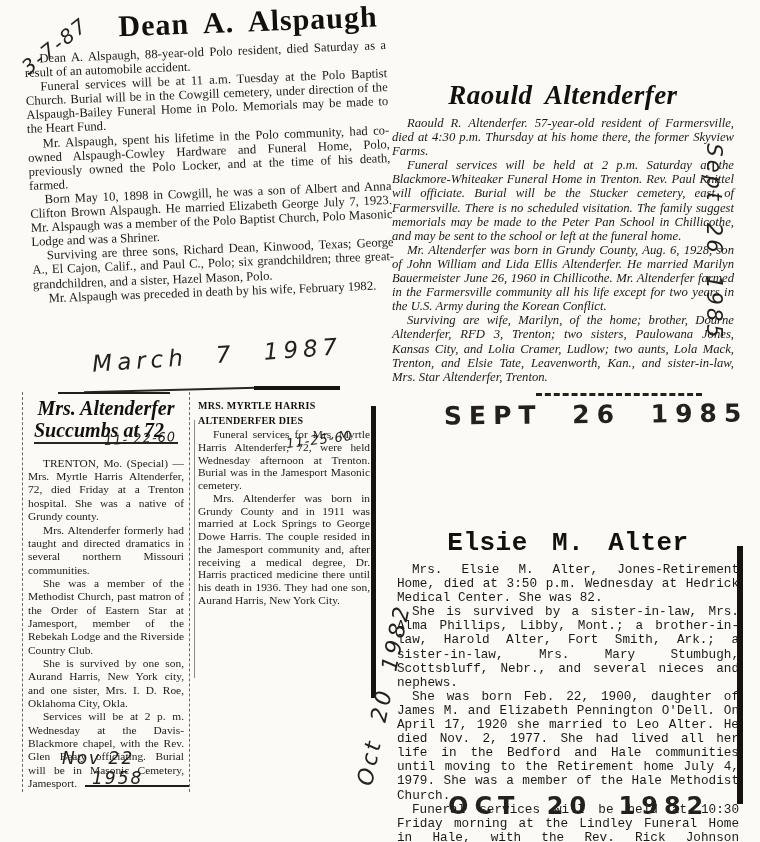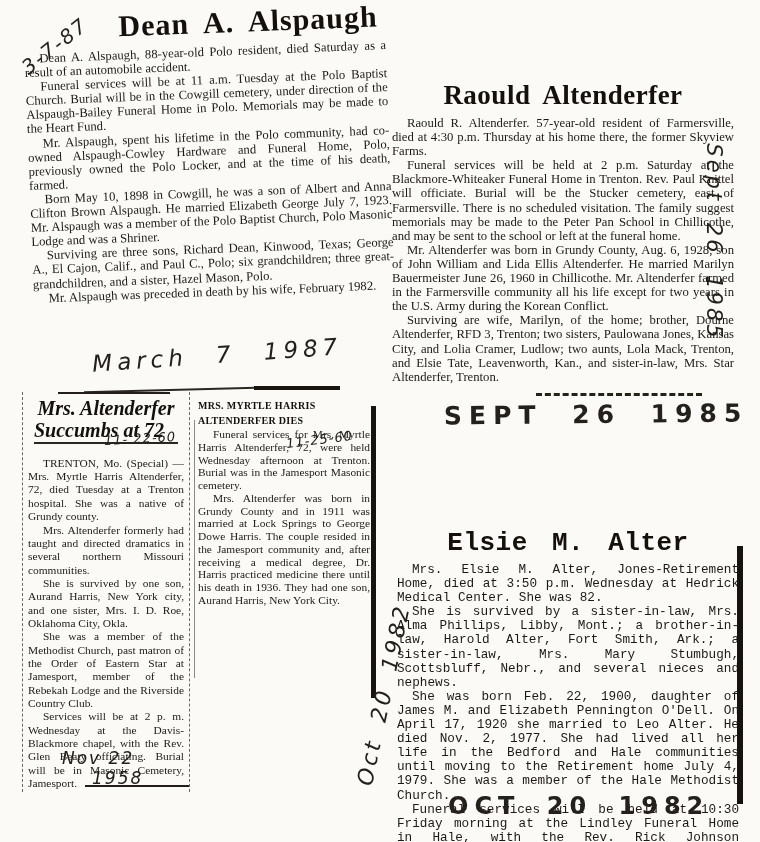--- a/index.html
+++ b/index.html
@@ -12,21 +12,21 @@
   }
   .clip { position:absolute; }
   .clip p { text-align:justify; text-indent:15px; }
   .headline { font-weight:bold; text-align:center; color:#14110d; }
   .hl-alspaugh { font-size:30px; letter-spacing:1px; word-spacing:7px; padding-left:88px; }
   .hl-raould  { font-size:27px; letter-spacing:0.5px; word-spacing:6px; }
   .hl-alter   { font-size:26px; letter-spacing:0.5px; word-spacing:8px; }
   .body-lg { font-size:12.7px; line-height:1.11; margin-top:5px; }
   .body-sm { font-size:11.4px; line-height:1.17; }
   .clip-alspaugh { left:28px; top:6px; width:362px; transform:rotate(-2.2deg); }
-  .clip-raould   { left:392px; top:80px; width:342px; }
+  .clip-raould   { left:392px; top:80px; width:342px;font-style:italic; }
   .clip-succumbs {
     left:22px; top:392px; width:168px; height:400px; padding:0 5px;
     border-left:1px dashed #6d6a64; border-right:1px dashed #6d6a64;
   }
   .succ-toprule { width:112px; height:0; border-top:2px solid #221f1a; margin-left:30px; margin-bottom:3px; }
   .hl-succumbs { font-size:20px; font-weight:bold; font-style:italic; line-height:1.12; text-align:center; }
   .uline { display:inline-block; border-bottom:2px solid #2a2620; padding-right:14px; }
   .succ-body { margin-top:13px; }
   .succ-botrule { position:absolute; bottom:5px; left:62px; width:104px; border-top:2px solid #221f1a; }
   .clip-myrtle { left:194px; top:386px; width:182px; height:332px; padding:0 6px 0 4px; }
@@ -86,24 +86,24 @@
   <div class="hand script ann-march">March 7 1987</div>
   <div class="march-underline"></div>
 
   <div class="clip clip-succumbs">
     <div class="succ-toprule"></div>
     <div class="headline hl-succumbs">
       <span>Mrs. Altenderfer</span><br>
       <span class="uline">Succumbs at 72</span>
     </div>
     <div class="body-sm succ-body">
-      <p>TRENTON, Mo. (Special) — Mrs. Myrtle Harris Altenderfer, 72, died Tuesday at a Trenton hospital. She was a native of Grundy county.</p>
+      <p>TRENTON, Mo. (Special) — Mrs. Myrtle Harris Altenderfer, 72, died Friday at a Trenton hospital. She was a native of Grundy county.</p>
       <p>Mrs. Altenderfer formerly had taught and directed dramatics in several northern Missouri communities.</p>
+      <p>She was a member of the Methodist Church, past matron of the Order of Eastern Star at Jamesport, member of the Rebekah Lodge and the Riverside Country Club.</p>
       <p>She is survived by one son, Aurand Harris, New York city, and one sister, Mrs. I. D. Roe, Oklahoma City, Okla.</p>
-      <p>She was a member of the Methodist Church, past matron of the Order of Eastern Star at Jamesport, member of the Rebekah Lodge and the Riverside Country Club.</p>
       <p>Services will be at 2 p. m. Wednesday at the Davis-Blackmore chapel, with the Rev. Glen Beaty officiating. Burial will be in Masonic Cemetery, Jamesport.</p>
     </div>
     <div class="succ-botrule"></div>
   </div>
   <div class="hand script ann-1122">11- 22-60</div>
 
   <div class="clip clip-myrtle">
     <div class="myrtle-topbar"></div>
     <div class="headline hl-myrtle">
       <span>MRS. MYRTLE HARRIS</span><br>

